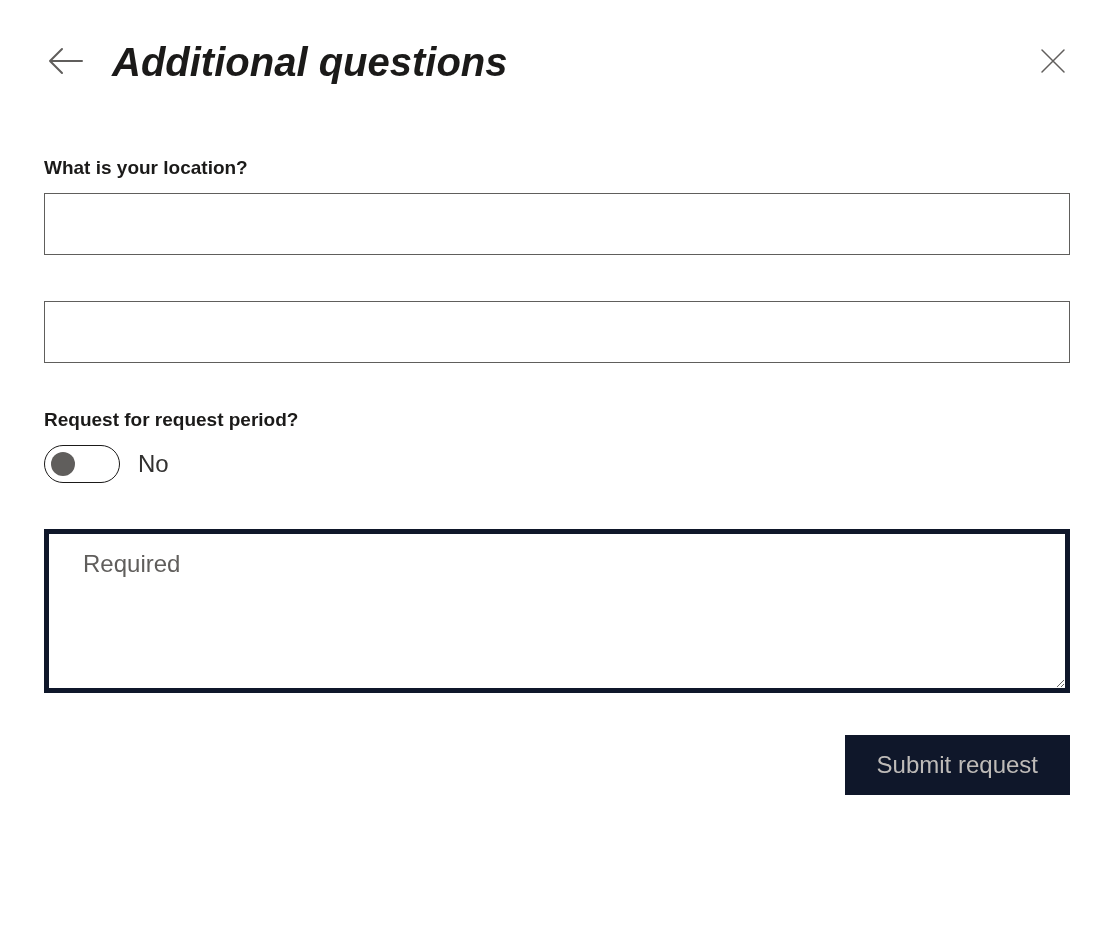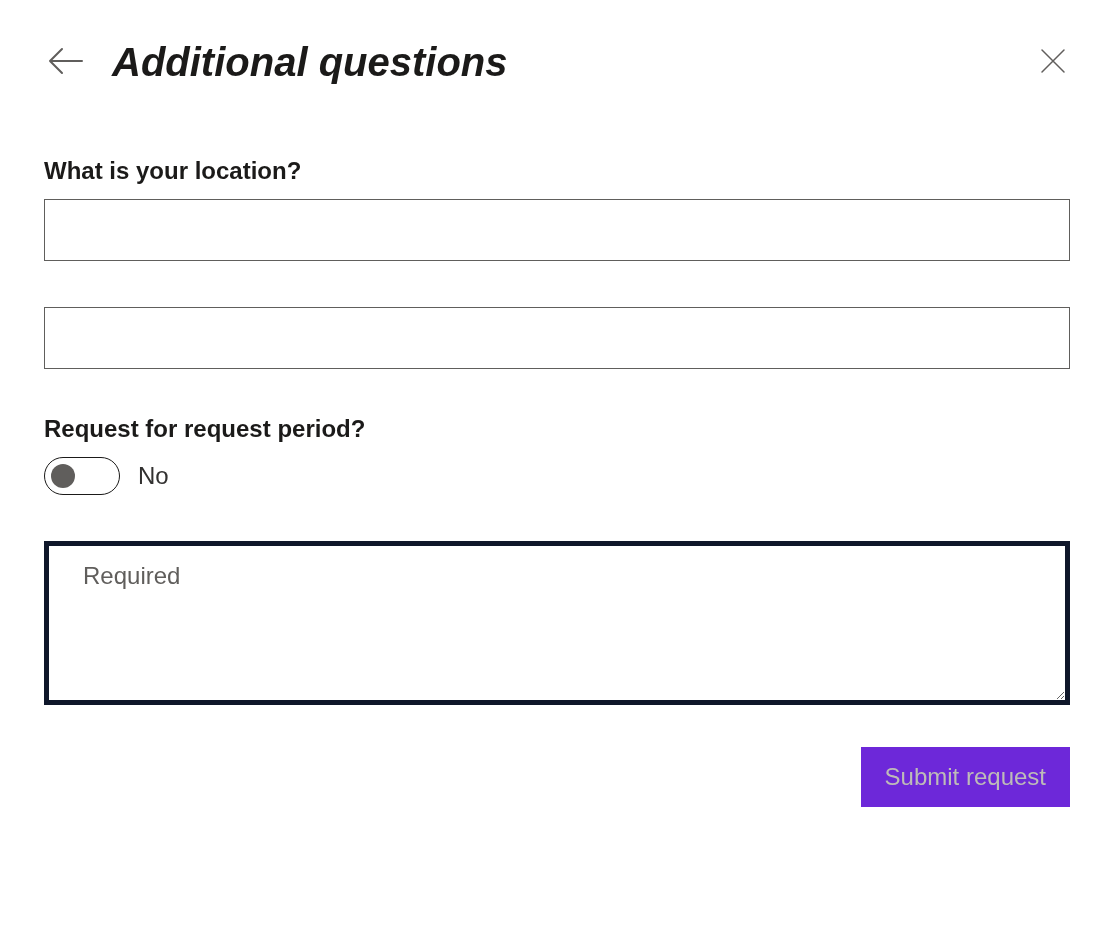--- a/index.html
+++ b/index.html
@@ -47,21 +47,21 @@
     .page-title {
       font-size: 40px;
       font-weight: 600;
       color: #1b1a19;
       font-style: italic;
     }
     .form-field {
       margin-bottom: 46px;
     }
     .field-label {
-      font-size: 24px;
+      font-size: 19px;
       font-weight: 600;
       color: #1b1a19;
       margin-bottom: 14px;
       display: block;
       margin-top: 36px;
     }
     .text-input {
       width: 100%;
       height: 62px;
       border: 1px solid #605e5c;
@@ -115,26 +115,26 @@
     }
     .textarea-input::placeholder {
       color: #605e5c;
     }
     .actions {
       display: flex;
       justify-content: flex-end;
       margin-top: 38px;
     }
     .submit-btn {
-      background: #6d28d9;
+      background: #0f172a;
       border: none;
       color: #bebbb8;
       font-size: 24px;
       font-weight: 400;
-      padding: 16px 24px;
+      padding: 16px 32px;
       cursor: not-allowed;
       font-family: inherit;
     }
     .justification-field {
       margin-top: 40px;
     }
   </style>
 </head>
 <body>
 

